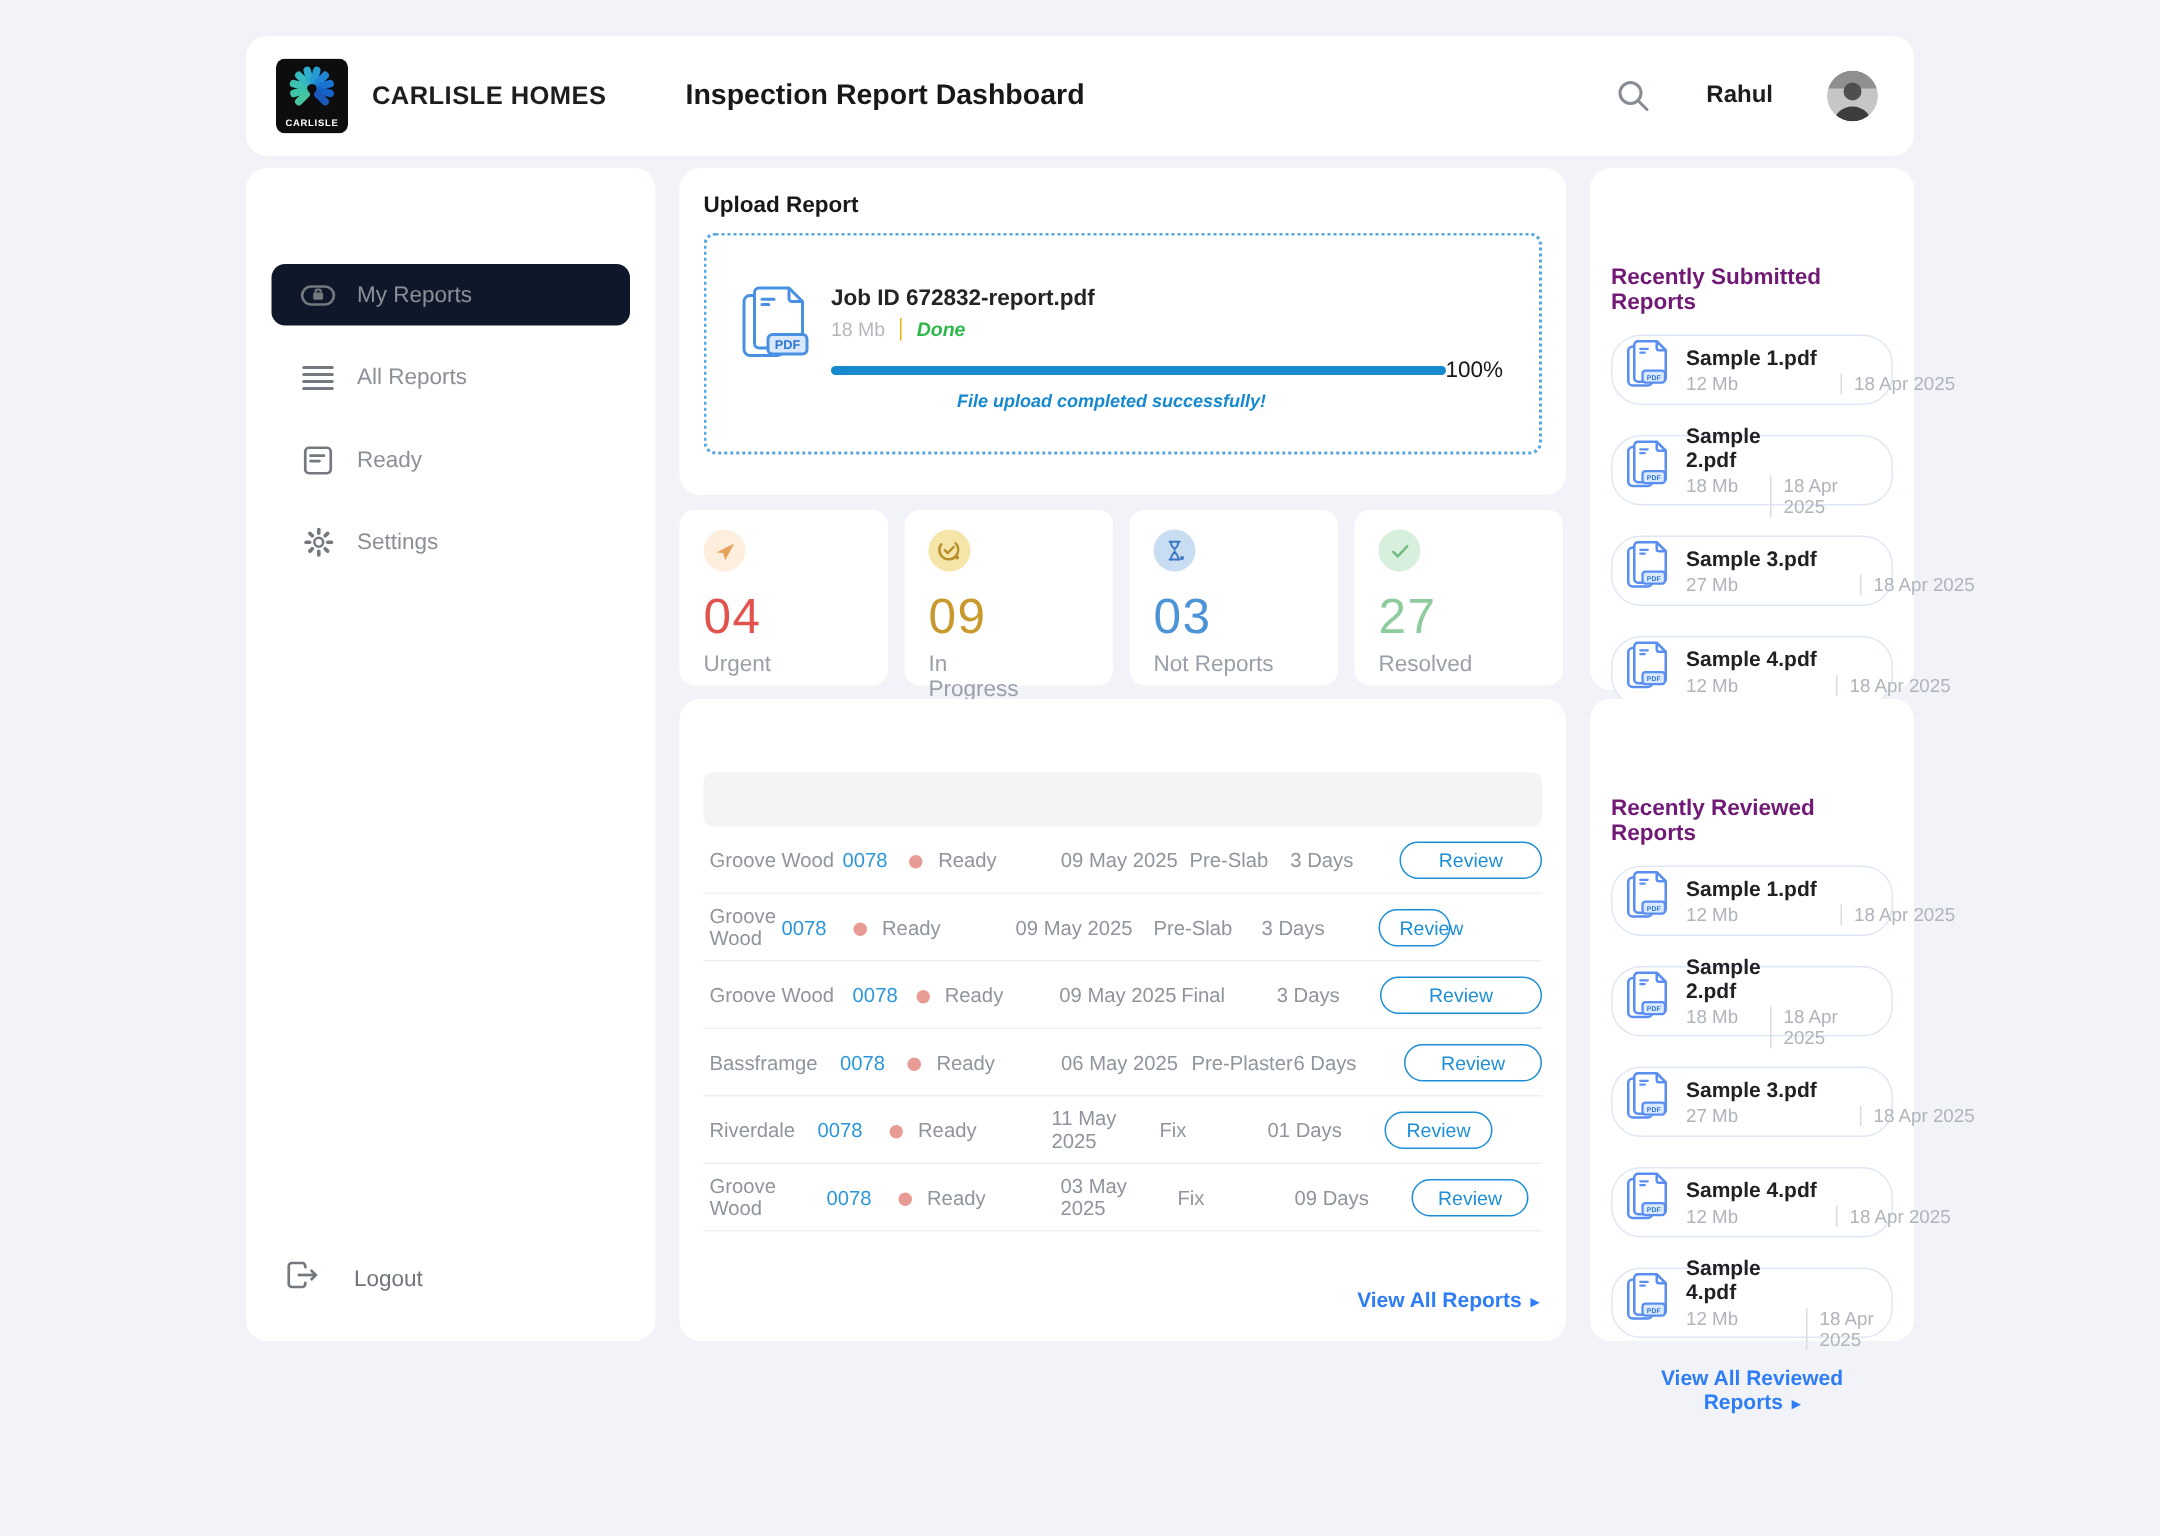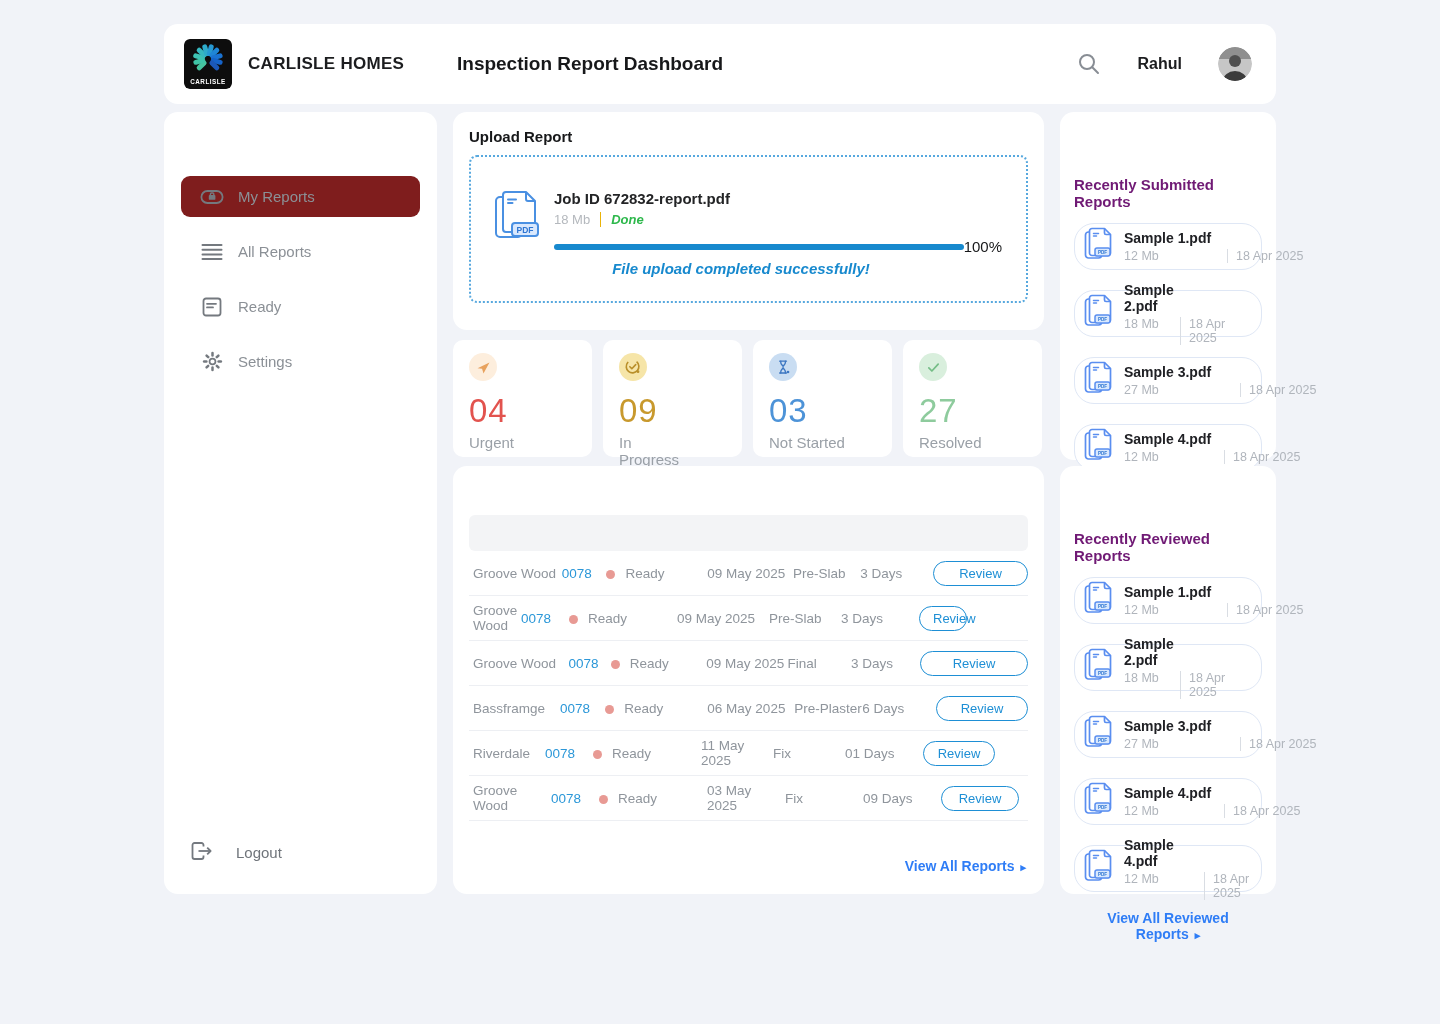--- a/index.html
+++ b/index.html
@@ -18,21 +18,21 @@
   .user-name{ font-size:16px; font-weight:700; color:#1c1d1f; margin-left:12px; }
   .avatar{ width:34px; height:34px; border-radius:50%; overflow:hidden; margin-left:12px; cursor:pointer; }
 
   
   .sidebar{ position:absolute; left:164px; top:112px; width:273px; height:782px;
     background:#fff; border-radius:14px; padding:24px 17px; }
   .nav-item{ display:flex; align-items:center; height:41px; border-radius:9px;
     padding-left:19px; gap:14px; color:#8b9096; font-size:15px; cursor:pointer; }
   .nav-item .ic{ width:24px; height:22px; display:grid; place-items:center; }
   .nav-item.active{ background:#0b0b0b; color:#fff; font-weight:700; }
-  .nav-item.soft{ background:#7f1d1d; }
+  .nav-item.soft{ background:#0f172a; }
   .nav-sp{ height:40px; }
   .nav-item + .nav-item{ margin-top:14px; }
   .logout{ position:absolute; left:26px; bottom:30px; display:flex; align-items:center;
     gap:22px; color:#6f747a; font-size:15px; cursor:pointer; }
 
   
   .upload-card{ position:absolute; left:453px; top:112px; width:591px; height:218px;
     background:#fff; border-radius:14px; padding:16px; }
   .card-title{ font-size:15px; font-weight:700; color:#17181a; }
   .dropzone{ position:relative; margin-top:10px; height:148px; border:2px dotted #57a8de;
@@ -41,21 +41,21 @@
   .file-info{ margin-left:14px; flex:1; }
   .file-name{ font-size:15px; font-weight:700; color:#232426; }
   .file-meta{ display:flex; margin-top:5px; font-size:13px; align-items:center; }
   .fsize{ color:#b4b8bd; }
   .fstatus{ color:#2eb84c; font-style:italic; font-weight:700; margin-left:10px;
     border-left:1px solid #eab308; padding-left:10px; }
   .progress-row{ display:flex; align-items:center; margin-top:11px; gap:0;text-align:right; }
   .bar{ height:6px; background:#1789ce; border-radius:3px; flex:1; }
   .pct{ font-size:15px; color:#17181a; }
   .upload-msg{ position:absolute; left:0; right:15px; top:103px; text-align:center;
-    font-size:15px; font-style:italic; font-weight:700; color:#1789ce; }
+    font-size:12px; font-style:italic; font-weight:700; color:#1789ce; }
 
   
   .stats-row{ position:absolute; left:453px; top:340px; width:591px; display:flex; gap:11px; }
   .stat-card{ width:139px; height:117px; background:#fff; border-radius:10px; padding:13px 16px; }
   .stat-icon{ width:28px; height:28px; border-radius:50%; display:grid; place-items:center; }
   .stat-value{ margin-top:11px; font-size:33px; letter-spacing:1px; }
   .stat-label{ margin-top:4px; font-size:15px; color:#9aa0a7; }
 
   
   .feeds-card{ position:absolute; left:453px; top:466px; width:591px; height:428px;
@@ -275,21 +275,21 @@
             <g fill="none" stroke="currentColor" stroke-width="1.6" stroke-linecap="round">
               <path d="M5.5 2.5 h8 M5.5 16.5 h8"></path>
               <path d="M6.8 2.5 v1.6 c0 2.1 1.7 2.7 2.7 4.4 1 -1.7 2.7 -2.3 2.7 -4.4 V2.5"></path>
               <path d="M6.8 16.5 v-1.6 c0 -2.1 1.7 -2.7 2.7 -4.4 1 1.7 2.7 2.3 2.7 4.4 v1.6"></path>
             </g>
             <circle cx="15.3" cy="15.3" r="1.6" fill="currentColor"></circle>
           </svg>
 
         </div>
         <div class="stat-value i-2" style="color: rgb(77, 147, 216);">03</div>
-        <div class="stat-label i-2">Not Started</div>
+        <div class="stat-label i-2">Not Reports</div>
       </div>
       <div class="stat-card">
         <div class="stat-icon" style="background: rgb(217, 239, 221);">
 
           <svg viewBox="0 0 20 20" width="17" height="17" style="color: rgb(116, 189, 134);">
             <path d="M4.5 10.5 l3.6 3.6 L15.5 6" fill="none" stroke="currentColor" stroke-width="2" stroke-linecap="round" stroke-linejoin="round"></path>
           </svg>
         </div>
         <div class="stat-value i-3" style="color: rgb(142, 203, 157);">27</div>
         <div class="stat-label i-3">Resolved</div>

